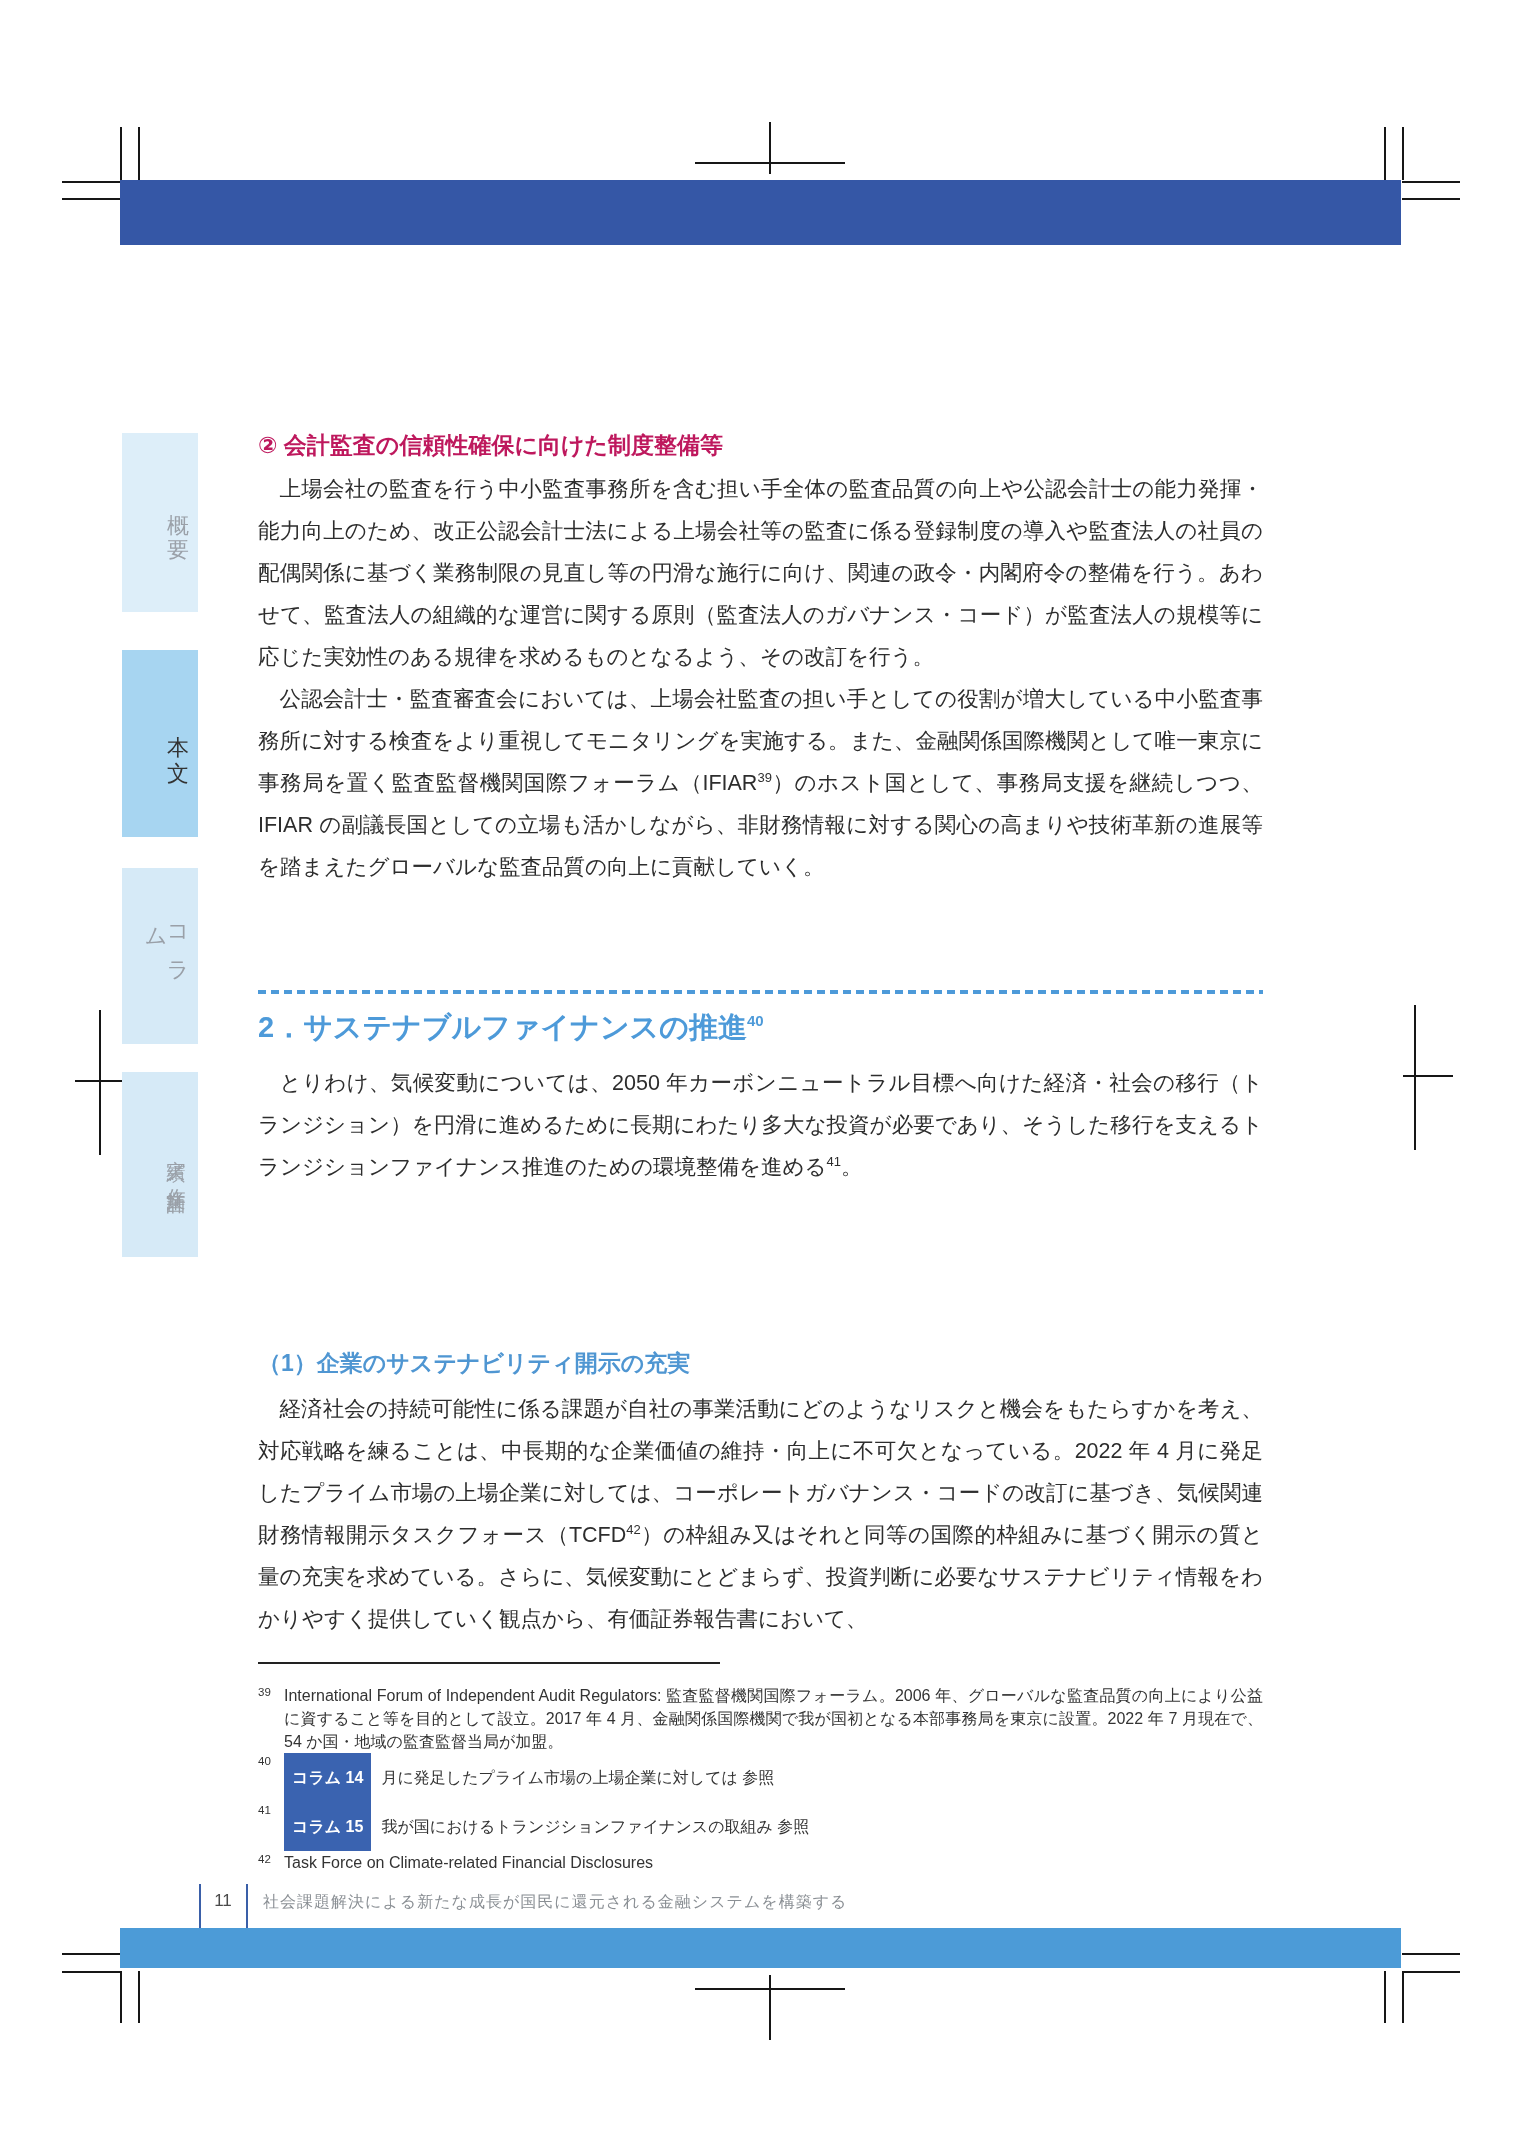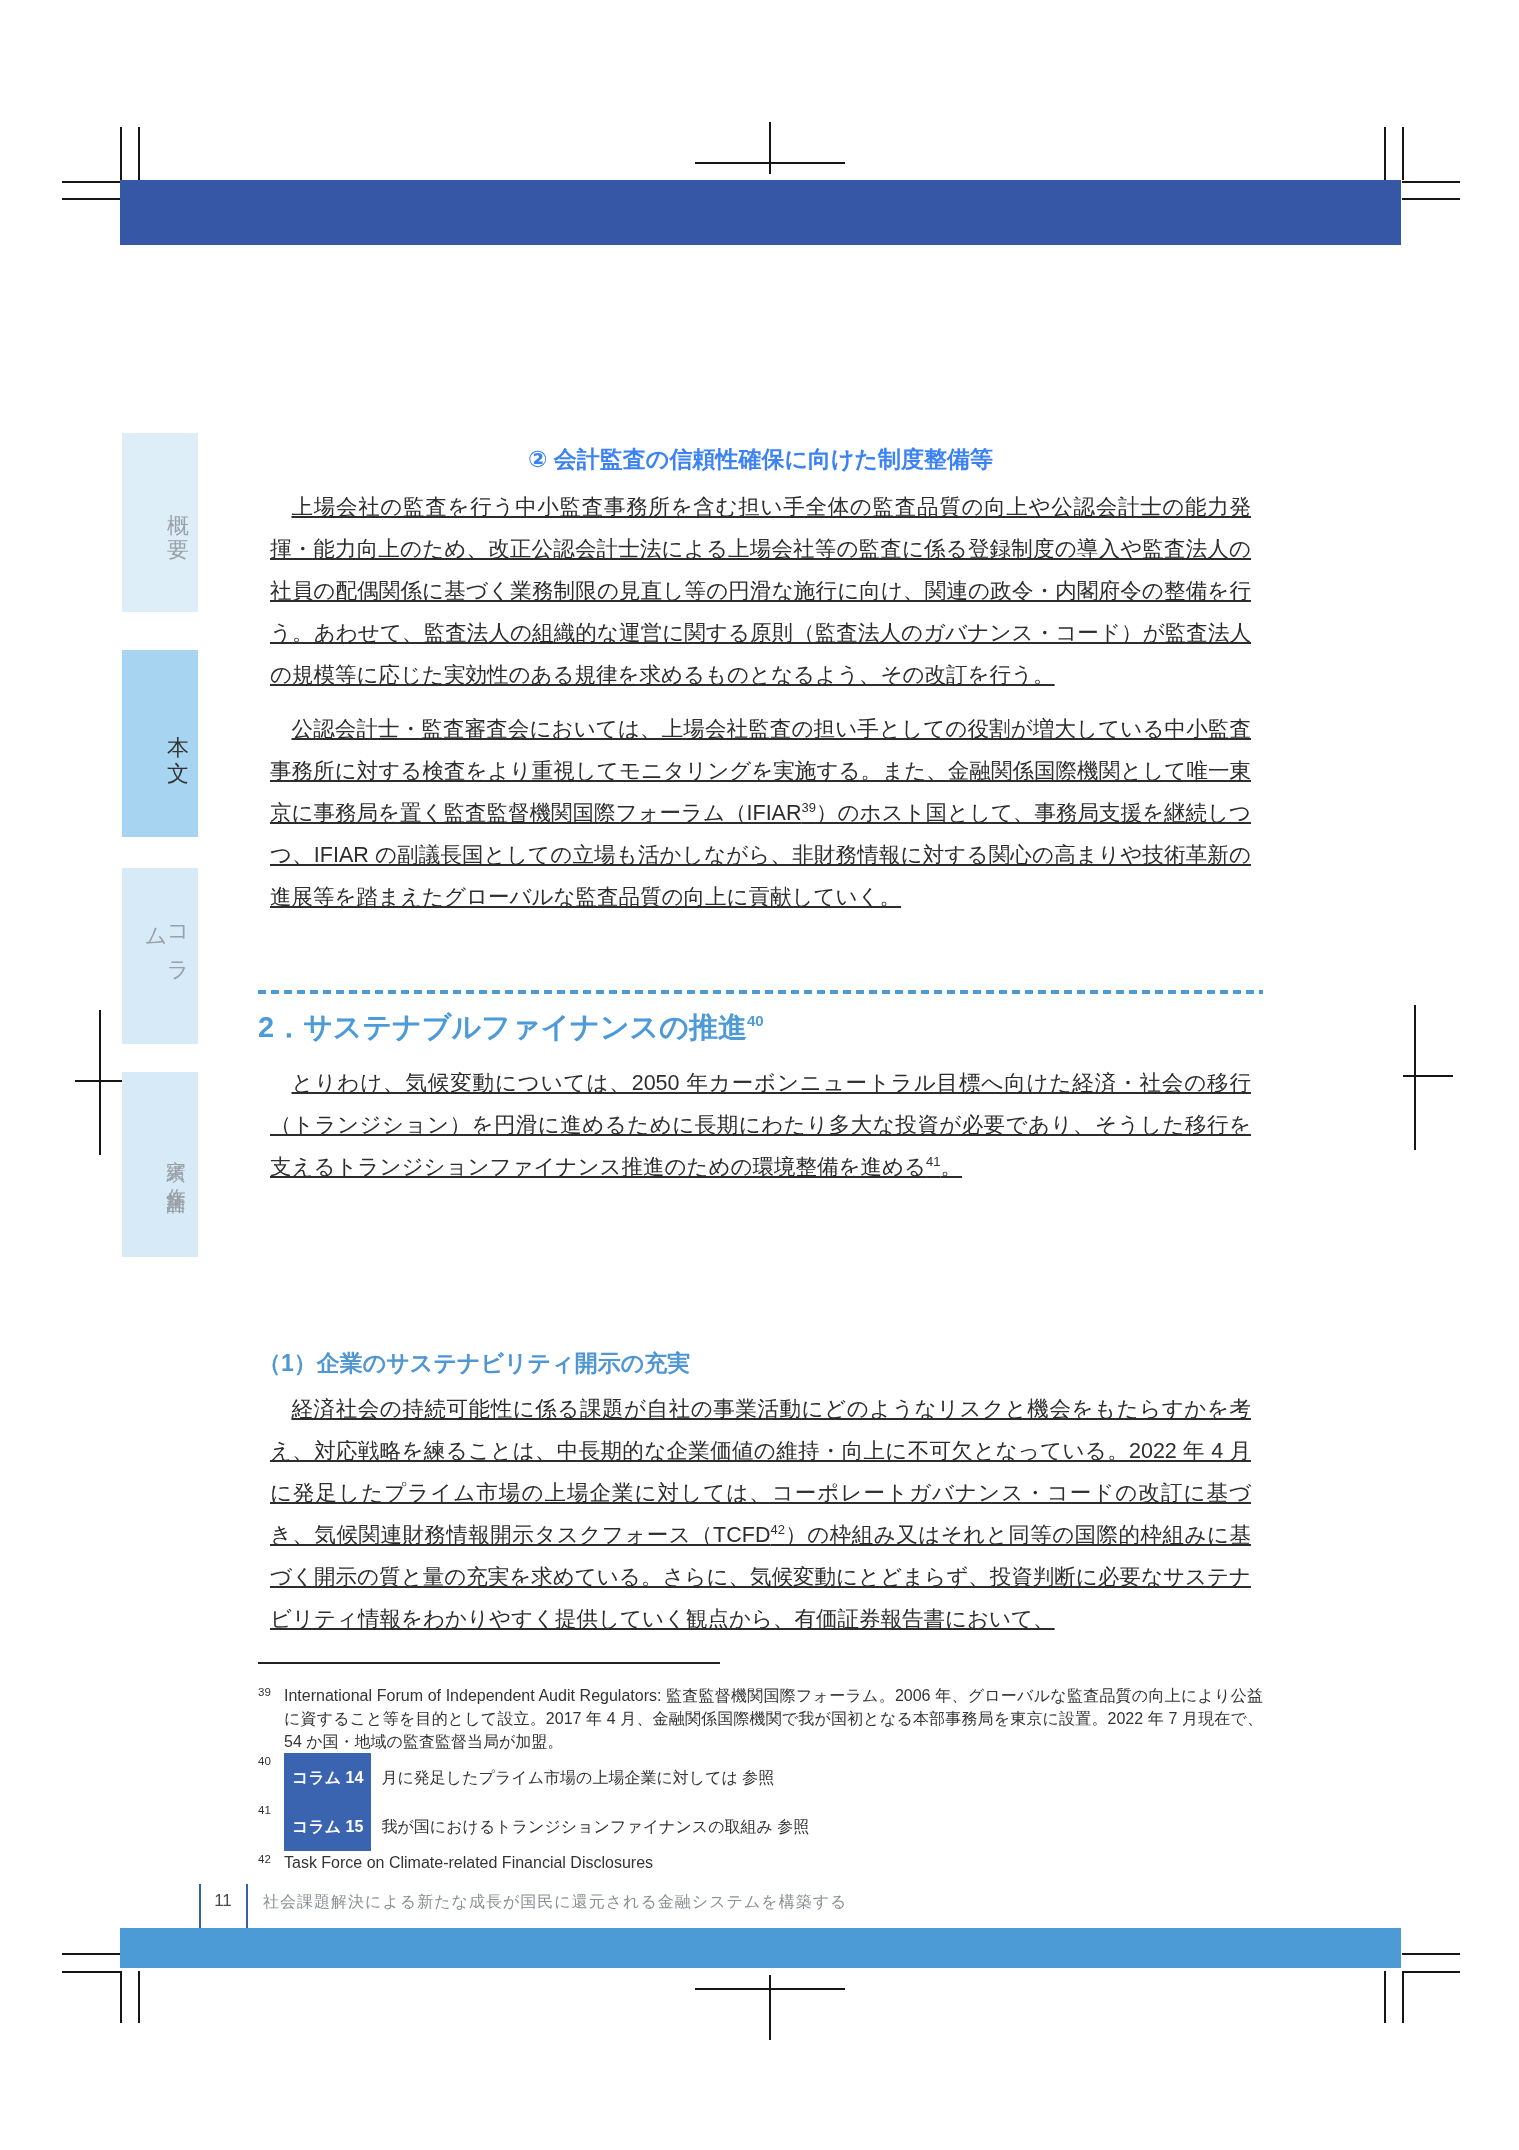--- a/index.html
+++ b/index.html
@@ -20,24 +20,24 @@
              writing-mode:vertical-rl;line-height:1;color:#9aa0a8;font-size:22px;letter-spacing:26px;}
   .tab-main .tab-label{color:#333;}
   .tab-column .tab-label{letter-spacing:8px;}
   .tab-results .tab-label{font-size:19px;letter-spacing:3px;right:12px;}
   
   .col{position:absolute;left:258px;width:1005px;color:#2d2d2d;}
   .blockA{top:430px;}
   .blockB{top:990px;}
   .blockC{top:1348px;}
   .blockD{top:1662px;}
-  h2.sec{margin:14px 0 8px 0;font-size:23px;line-height:30px;font-weight:bold;color:#3b82f6;text-align:center;}
+  h2.sec{margin:0 0 8px 0;font-size:23px;line-height:30px;font-weight:bold;color:#be185d;}
   h3.sec{margin:0;font-size:23px;line-height:30px;font-weight:bold;color:#4f96d2;}
   h1.sec{margin:14px 0 12px 0;font-size:29px;line-height:38px;font-weight:bold;color:#4d9ad9;}
-  .body-p{margin:12px;font-size:21.5px;line-height:42px;text-align:justify;text-indent:1em;text-decoration:underline;}
+  .body-p{margin:0;font-size:21.5px;line-height:42px;text-align:justify;text-indent:1em;}
   .blockB .body-p:first-of-type{margin-top:16px;}
   .blockC .body-p{margin-top:10px;}
   sup.bsup{font-size:13px;vertical-align:super;line-height:0;}
   sup.hsup{font-size:15px;vertical-align:super;line-height:0;}
   .dotted-rule{height:4px;background:repeating-linear-gradient(to right,#4d9ad9 0 8px,transparent 8px 13px);}
   
   .fn-rule{width:462px;border:0;border-top:2px solid #222;margin:0 0 20px 0;}
   .fn{position:relative;margin:0;padding-left:26px;font-size:16px;line-height:23px;color:#333;text-align:justify;}
   .fn .fnum{position:absolute;left:0;top:-3px;font-size:11.5px;}
   .fn-badge{display:inline-block;background:#3a63b0;color:#fff;font-weight:bold;

